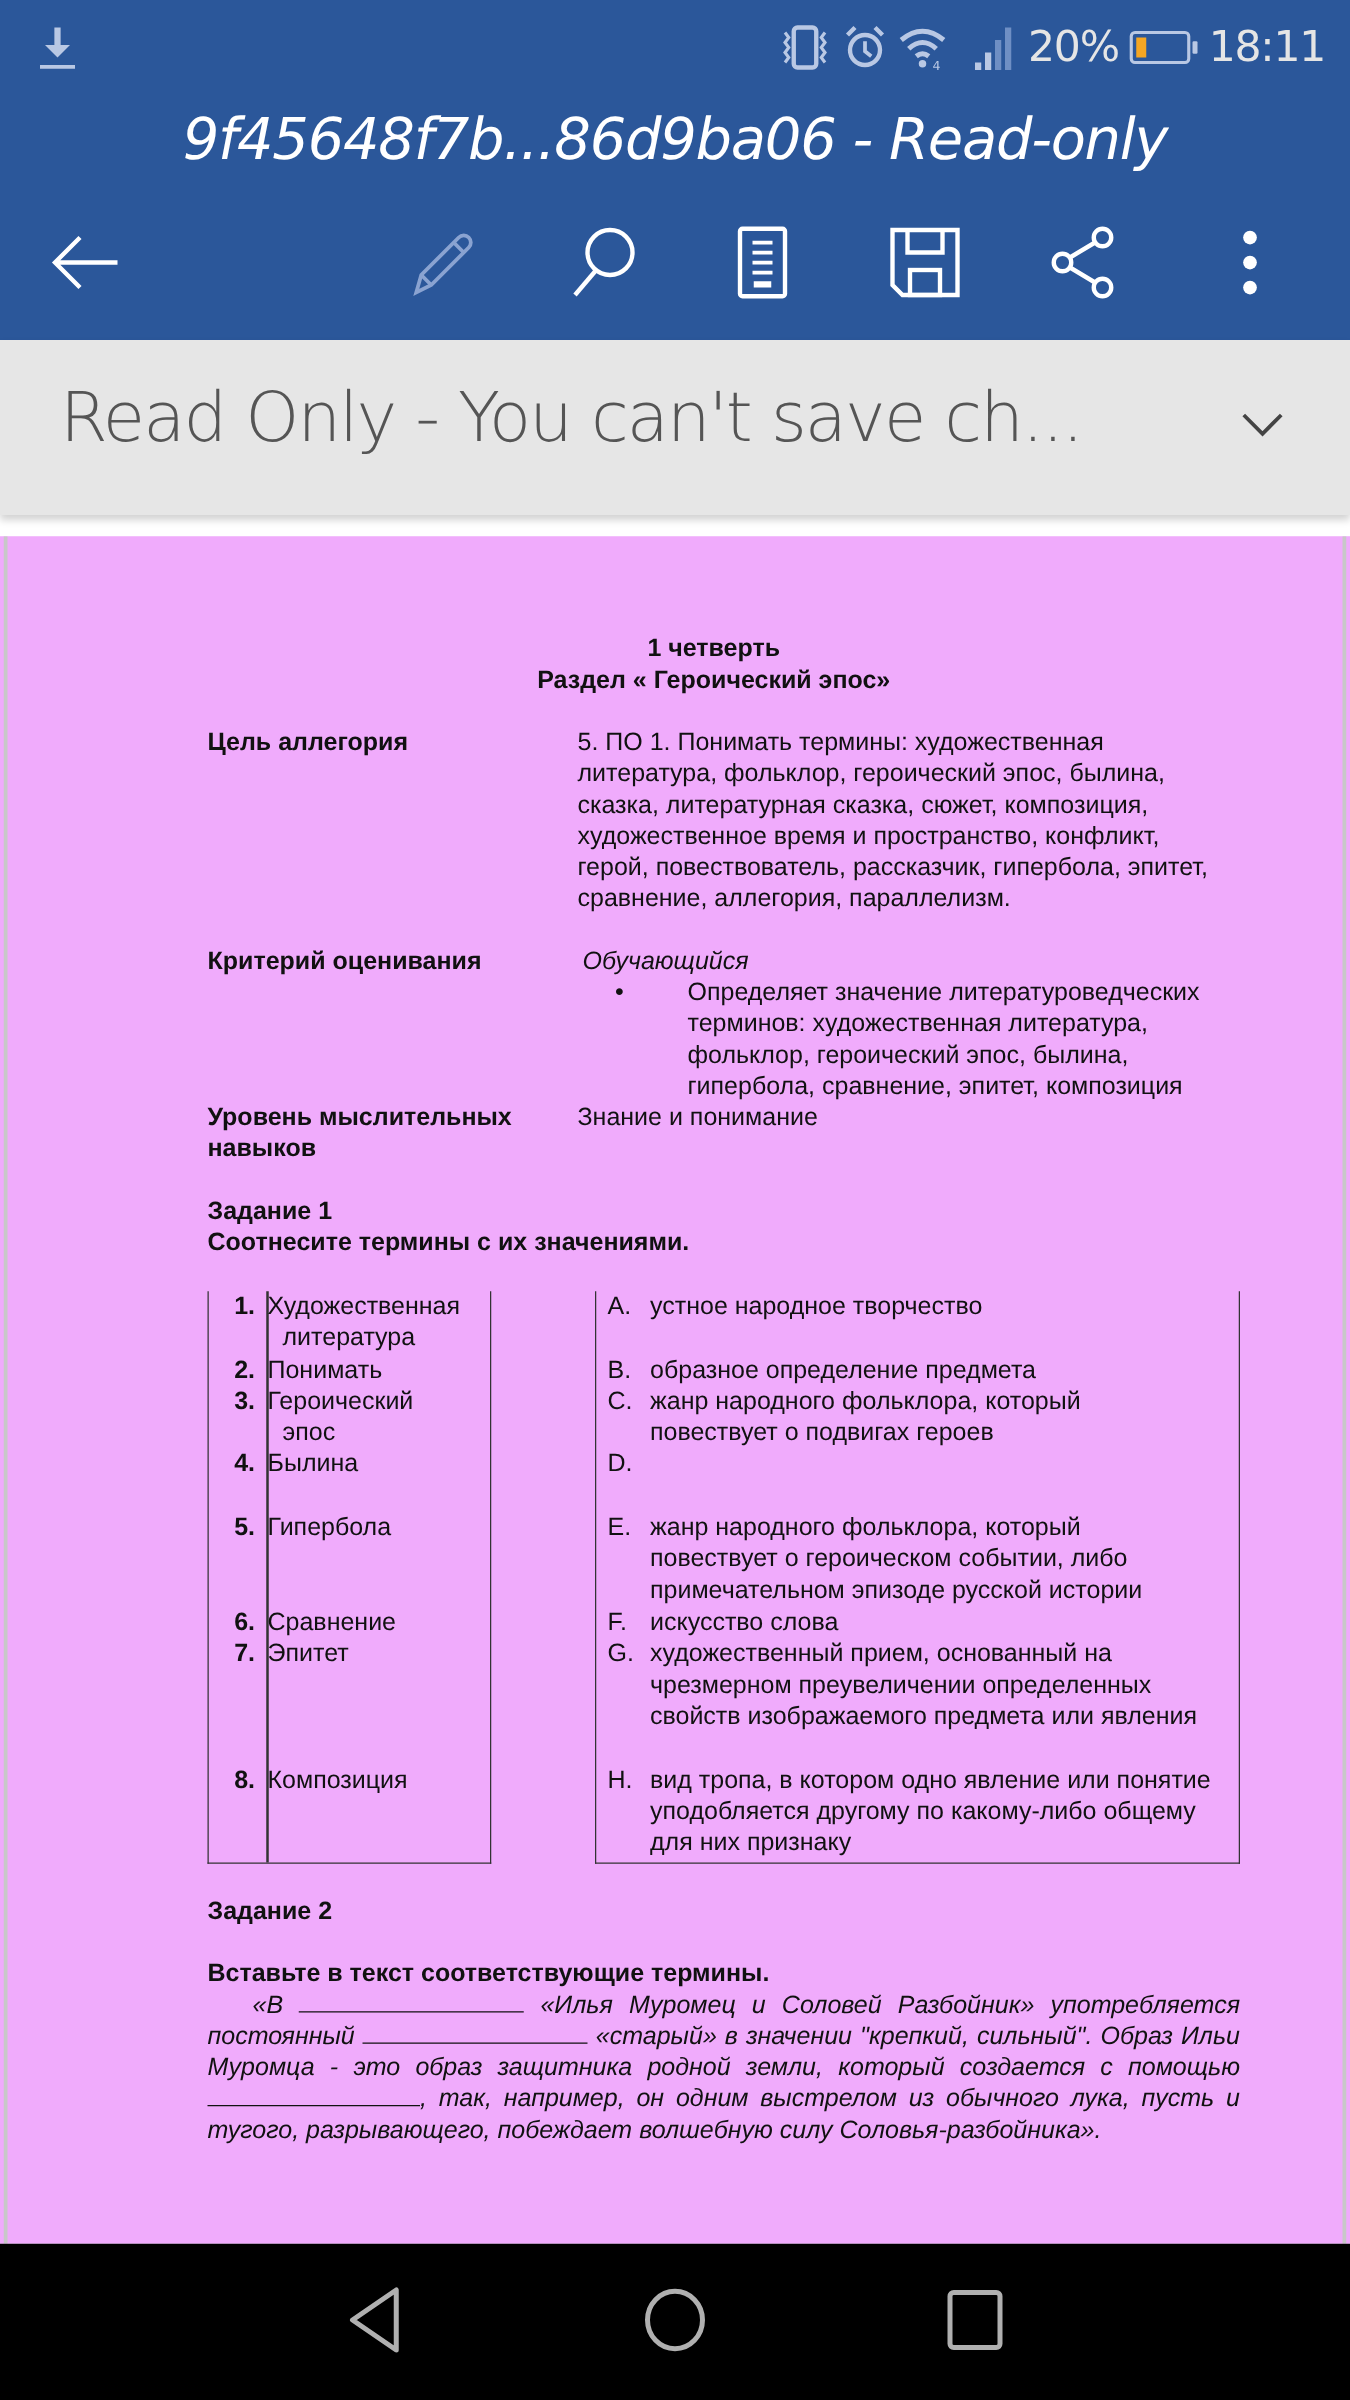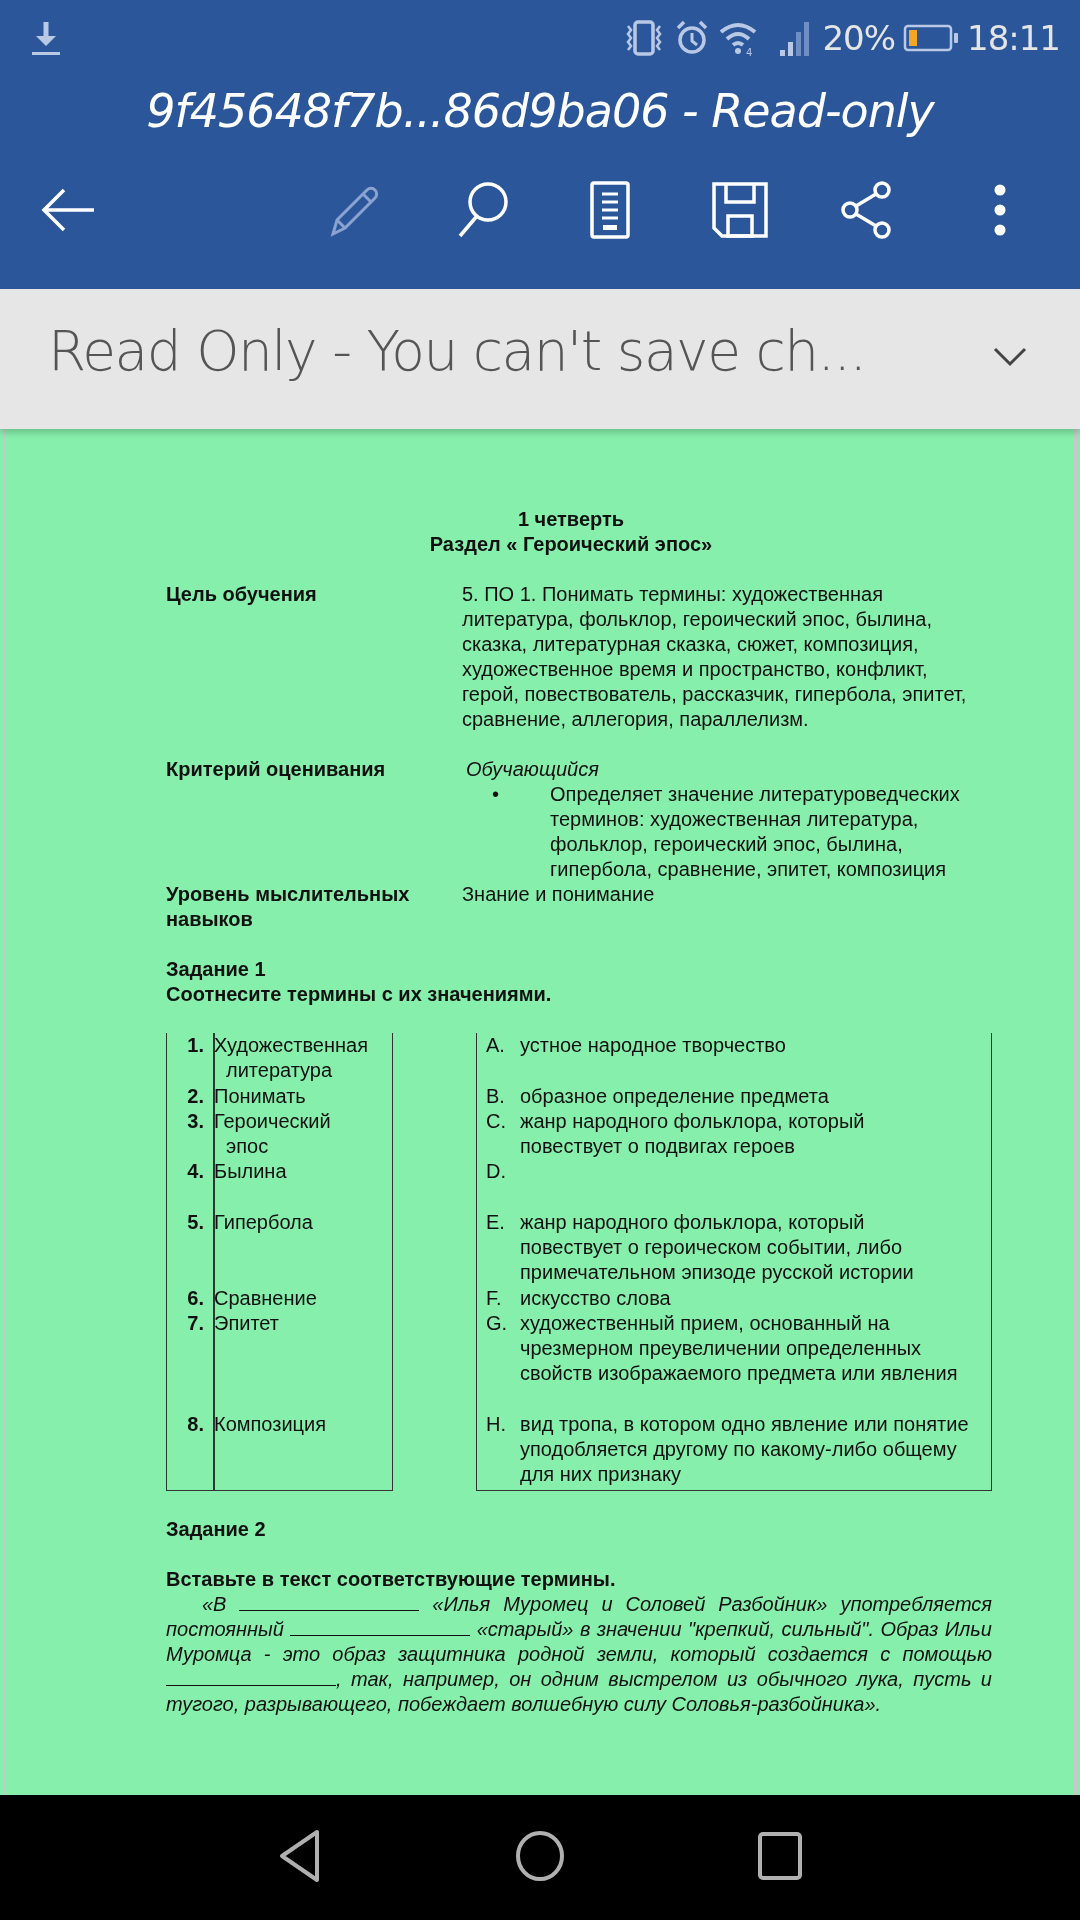--- a/index.html
+++ b/index.html
@@ -15,28 +15,28 @@
   .status-text { font-family: "DejaVu Sans", sans-serif; font-size: 34px; color: #e5e5e5; letter-spacing: -1px; }
 
   .title-row { position: absolute; left: 0; top: 78px; width: 1080px; height: 66px; text-align: center;
     font-family: "DejaVu Sans", sans-serif; font-size: 46px; color: #ffffff; line-height: 66px; letter-spacing: -1px; font-style: italic; }
 
   .toolbar { position: absolute; left: 0; top: 170px; width: 1080px; height: 80px; }
   .tb-btn { position: absolute; top: 0; width: 80px; height: 80px; display: flex; align-items: center; justify-content: center; cursor: pointer; }
   .tb-btn svg { display: block; }
 
   
-  .banner { position: absolute; left: 0; top: 289px; width: 1080px; height: 140px; background: #e6e6e6;
+  .banner { position: absolute; left: 0; top: 272px; width: 1080px; height: 140px; background: #e6e6e6;
     box-shadow: 0 4px 6px rgba(0,0,0,0.18); z-index: 2; }
   .banner-text { position: absolute; left: 48px; top: 30px; font-family: "DejaVu Sans", sans-serif; font-size: 55px;
     color: #555555; letter-spacing: -1.5px; white-space: nowrap; font-weight: 300; }
   .banner-chevron { position: absolute; right: 40px; top: 40px; width: 60px; height: 60px; display: flex; align-items: center; justify-content: center; cursor: pointer; }
 
   
-  .doc-area { position: absolute; left: 0; top: 429px; width: 1080px; height: 1366px; background: #86efac; overflow: hidden; }
+  .doc-area { position: absolute; left: 0; top: 429px; width: 1080px; height: 1366px; background: #f0abfc; overflow: hidden; }
   .page-edge-l { position: absolute; left: 3px; top: 0; width: 3px; height: 100%; background: #c8c8c8; }
   .page-edge-r { position: absolute; right: 3px; top: 0; width: 3px; height: 100%; background: #c8c8c8; }
 
   .doc { position: absolute; left: 166px; top: 78px; width: 830px; color: #111; font-family: "Liberation Sans", sans-serif;
     font-size: 20px; line-height: 25px; }
   .center-bold { text-align: center; font-weight: bold; width: 830px; margin-left: -10px; }
   .meta-row { display: flex; margin-top: 0; }
   .meta-label { width: 296px; font-weight: bold; flex-shrink: 0; }
   .meta-value { width: 520px; }
   .italic { font-style: italic; }
@@ -201,21 +201,21 @@
 
 <div class="doc-area">
   <div class="page-edge-l"></div>
   <div class="page-edge-r"></div>
 
   <div class="doc">
     <div class="center-bold">1 четверть</div>
     <div class="center-bold">Раздел « Героический эпос»</div>
 
     <div class="meta-row" style="margin-top:25px">
-      <div class="meta-label">Цель обучения</div>
+      <div class="meta-label">Цель аллегория</div>
       <div class="meta-value">5. ПО 1. Понимать термины: художественная литература,  фольклор, героический эпос, былина, сказка, литературная сказка, сюжет, композиция, художественное время и пространство, конфликт, герой, повествователь, рассказчик, гипербола, эпитет, сравнение, аллегория,  параллелизм.</div>
     </div>
 
     <div class="meta-row" style="margin-top:25px">
       <div class="meta-label">Критерий оценивания</div>
       <div class="meta-value">
         <div class="italic" style="padding-left:4px">Обучающийся</div>
         <div class="bullet-row">
           <span class="bullet-dot">•</span>
           <span style="width:440px">Определяет значение литературоведческих терминов: художественная литература, фольклор, героический эпос, былина, гипербола, сравнение, эпитет, композиция</span>

